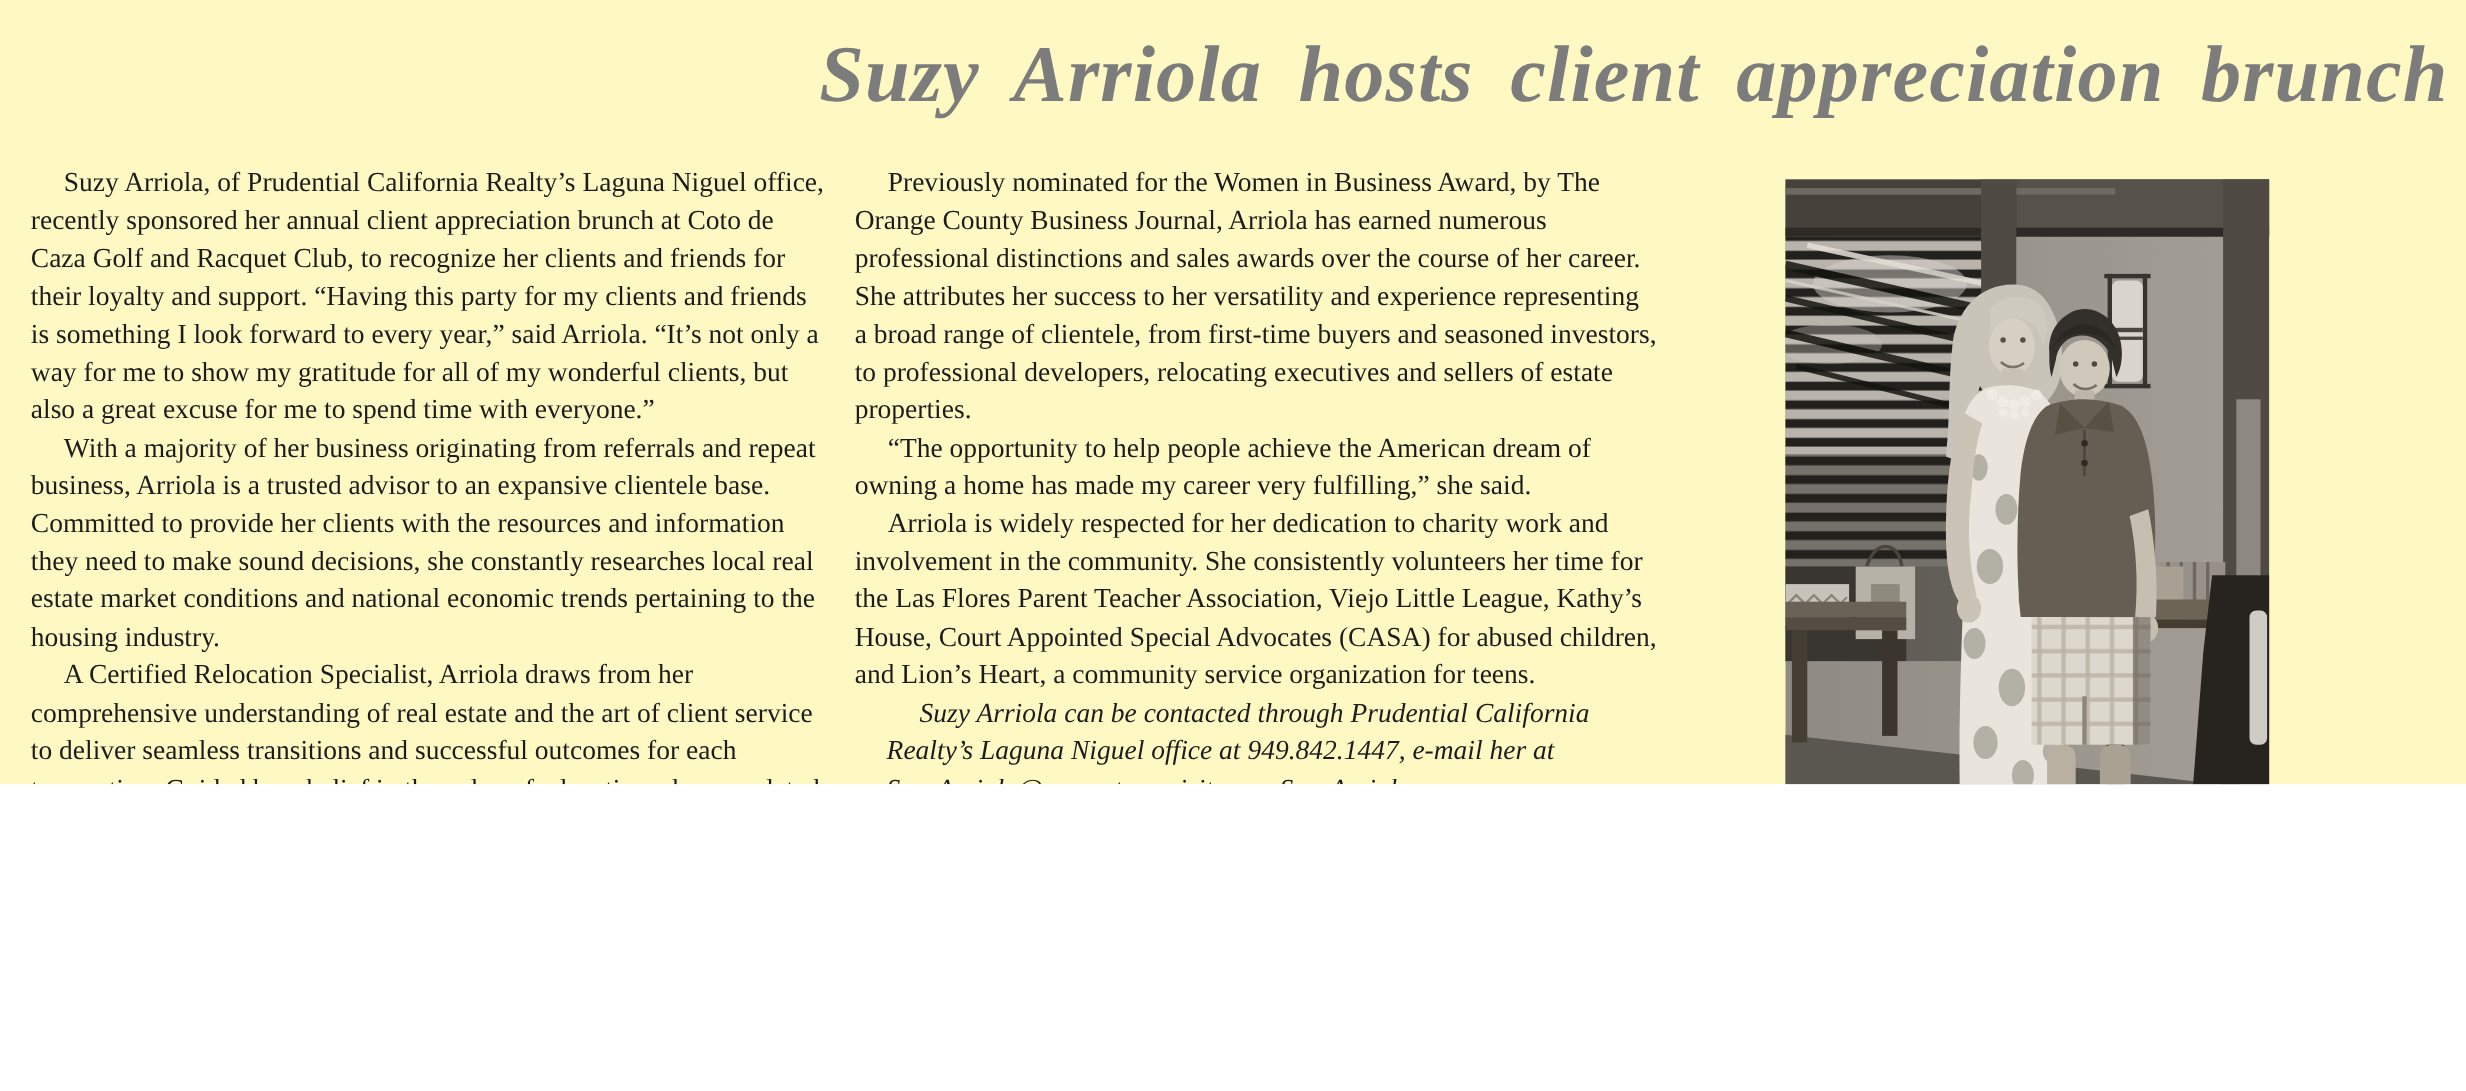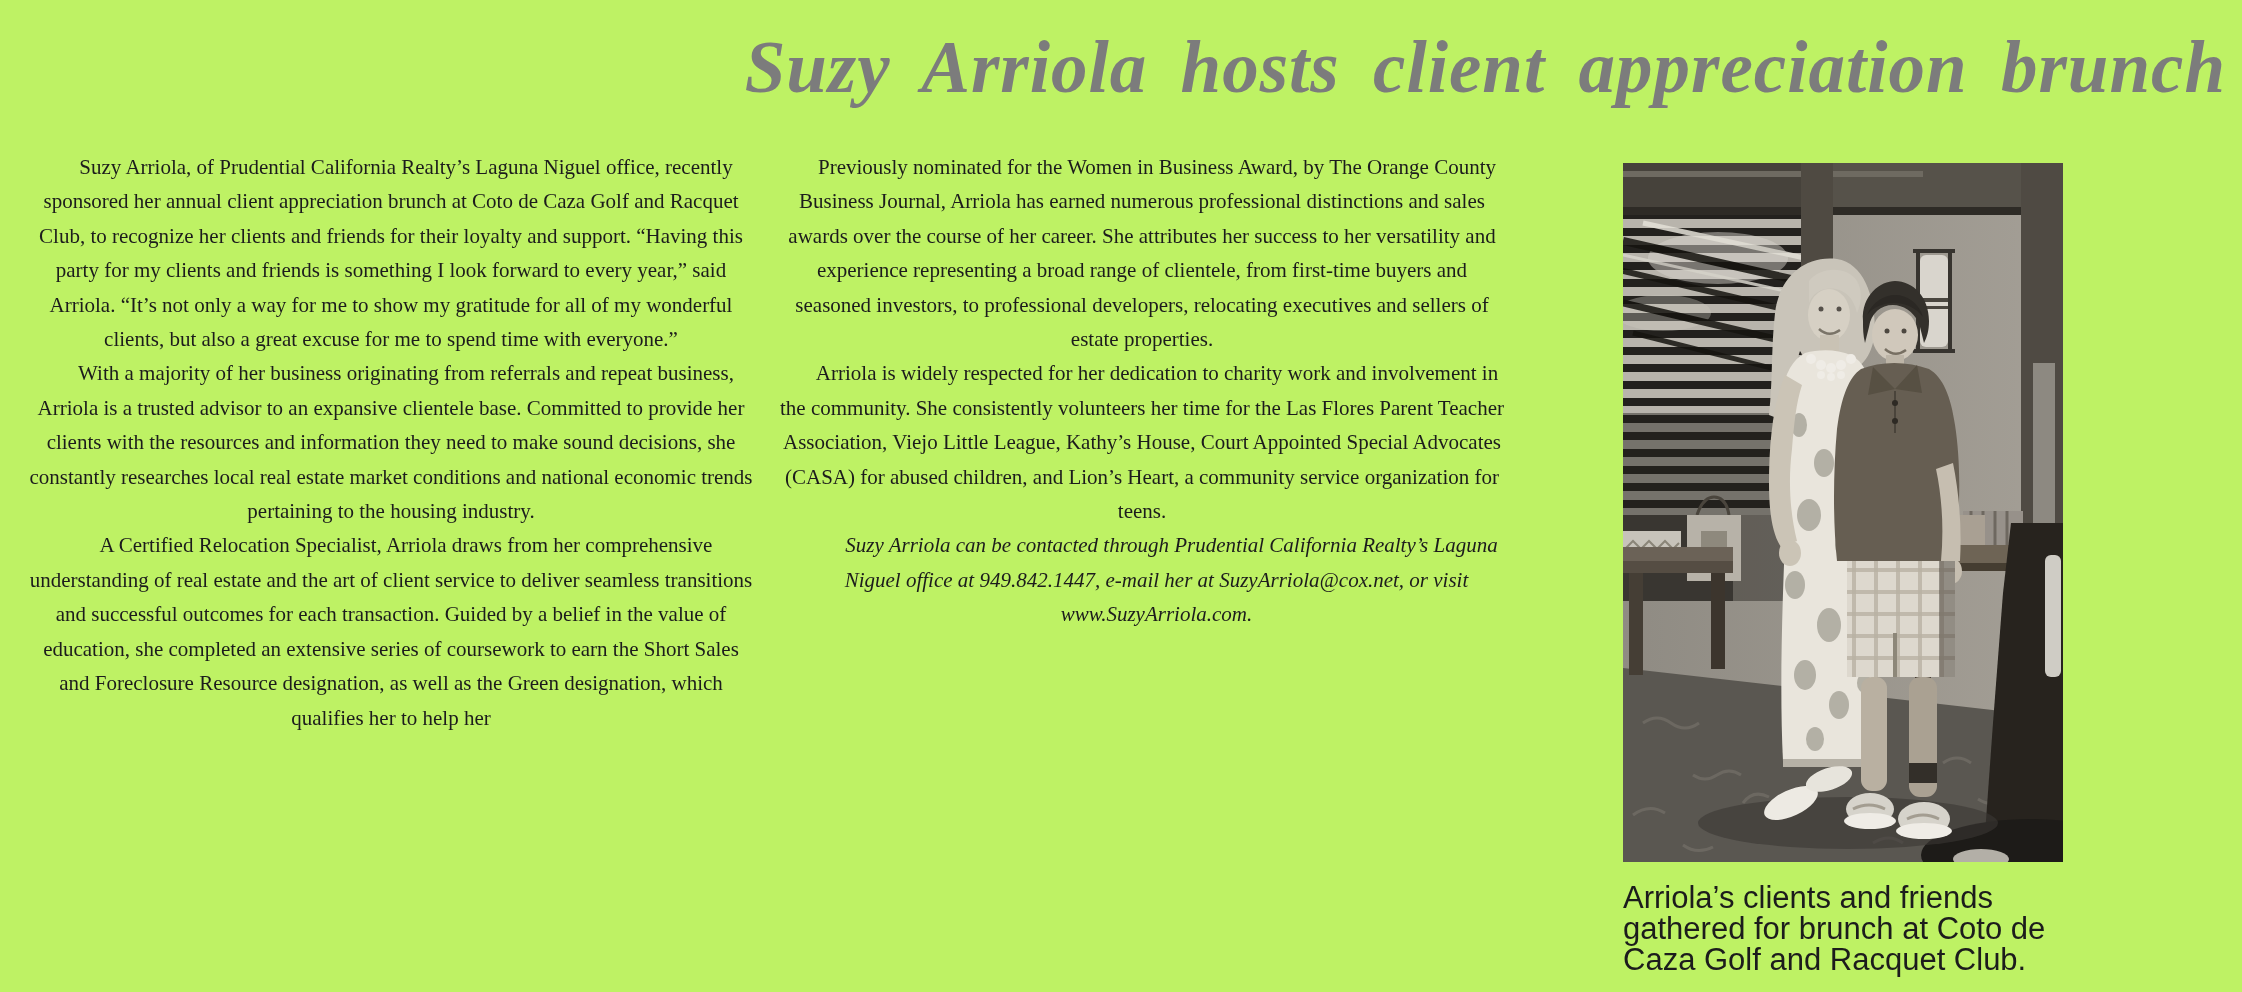--- a/index.html
+++ b/index.html
@@ -1,20 +1,20 @@
 <!DOCTYPE html>
 <html><head>
 <meta charset="utf-8">
 <style>
   html, body { margin: 0; padding: 0; background: #ffffff; }
   .page {
     position: relative;
     width: 2242px;
-    height: 992px;
-    background: #bef264;
+    height: 713px;
+    background: #fef9c3;
     overflow: hidden;
     font-family: "Liberation Serif", serif;
     color: #1c1c1c;
   }
   .headline {
     position: absolute;
     top: 26px;
     right: 16px;
     margin: 0;
     font-family: "Liberation Serif", serif;
@@ -22,23 +22,23 @@
     font-weight: bold;
     font-size: 73px;
     letter-spacing: 1px;
     word-spacing: 14px;
     color: #7c7c7c;
     white-space: nowrap;
   }
   .col {
     position: absolute;
     top: 150px;
-    font-size: 21px;
+    font-size: 25px;
     line-height: 34.4px;
-    text-align: center;
+    text-align: left;
   }
   .col1 { left: 28px;  width: 726px; }
   .col2 { left: 777px; width: 730px; }
   .col p { margin: 0; }
   .col p.indent { text-indent: 30px; }
   .col p.italic { font-style: italic; margin-left: 29px; }
   .photo-block {
     position: absolute;
     left: 1623px;
     top: 163px;
@@ -67,20 +67,21 @@
   <h1 class="headline">Suzy Arriola hosts client appreciation brunch</h1>
 
   <div class="col col1">
     <p class="indent">Suzy Arriola, of Prudential California Realty’s Laguna Niguel office, recently sponsored her annual client appreciation brunch at Coto de Caza Golf and Racquet Club, to recognize her clients and friends for their loyalty and support. “Having this party for my clients and friends is something I look forward to every year,” said Arriola. “It’s not only a way for me to show my gratitude for all of my wonderful clients, but also a great excuse for me to spend time with everyone.”</p>
     <p class="indent">With a majority of her business originating from referrals and repeat business, Arriola is a trusted advisor to an expansive clientele base. Committed to provide her clients with the resources and information they need to make sound decisions, she constantly researches local real estate market conditions and national economic trends pertaining to the housing industry.</p>
     <p class="indent">A Certified Relocation Specialist, Arriola draws from her comprehensive understanding of real estate and the art of client service to deliver seamless transitions and successful outcomes for each transaction. Guided by a belief in the value of education, she completed an extensive series of coursework to earn the Short Sales and Foreclosure Resource designation, as well as the Green designation, which qualifies her to help her</p>
   </div>
 
   <div class="col col2">
     <p class="indent">Previously nominated for the Women in Business Award, by The Orange County Business Journal, Arriola has earned numerous professional distinctions and sales awards over the course of her career. She attributes her success to her versatility and experience representing a broad range of clientele, from first-time buyers and seasoned investors, to professional developers, relocating executives and sellers of estate properties.</p>
+    <p class="indent">“The opportunity to help people achieve the American dream of owning a home has made my career very fulfilling,” she said.</p>
     <p class="indent">Arriola is widely respected for her dedication to charity work and involvement in the community. She consistently volunteers her time for the Las Flores Parent Teacher Association, Viejo Little League, Kathy’s House, Court Appointed Special Advocates (CASA) for abused children, and Lion’s Heart, a community service organization for teens.</p>
     <p class="indent italic">Suzy Arriola can be contacted through Prudential California Realty’s Laguna Niguel office at 949.842.1447, e-mail her at SuzyArriola@cox.net, or visit www.SuzyArriola.com.</p>
   </div>
 
   <figure class="photo-block">
     <svg class="photo-frame" viewBox="0 0 440 699" xmlns="http://www.w3.org/2000/svg" aria-hidden="true">
       <defs>
         <pattern id="blinds" width="12" height="17" patternUnits="userSpaceOnUse">
           <rect width="12" height="17" fill="#23211e"></rect>
           <rect y="5" width="12" height="9" fill="#b8b4ac"></rect>

